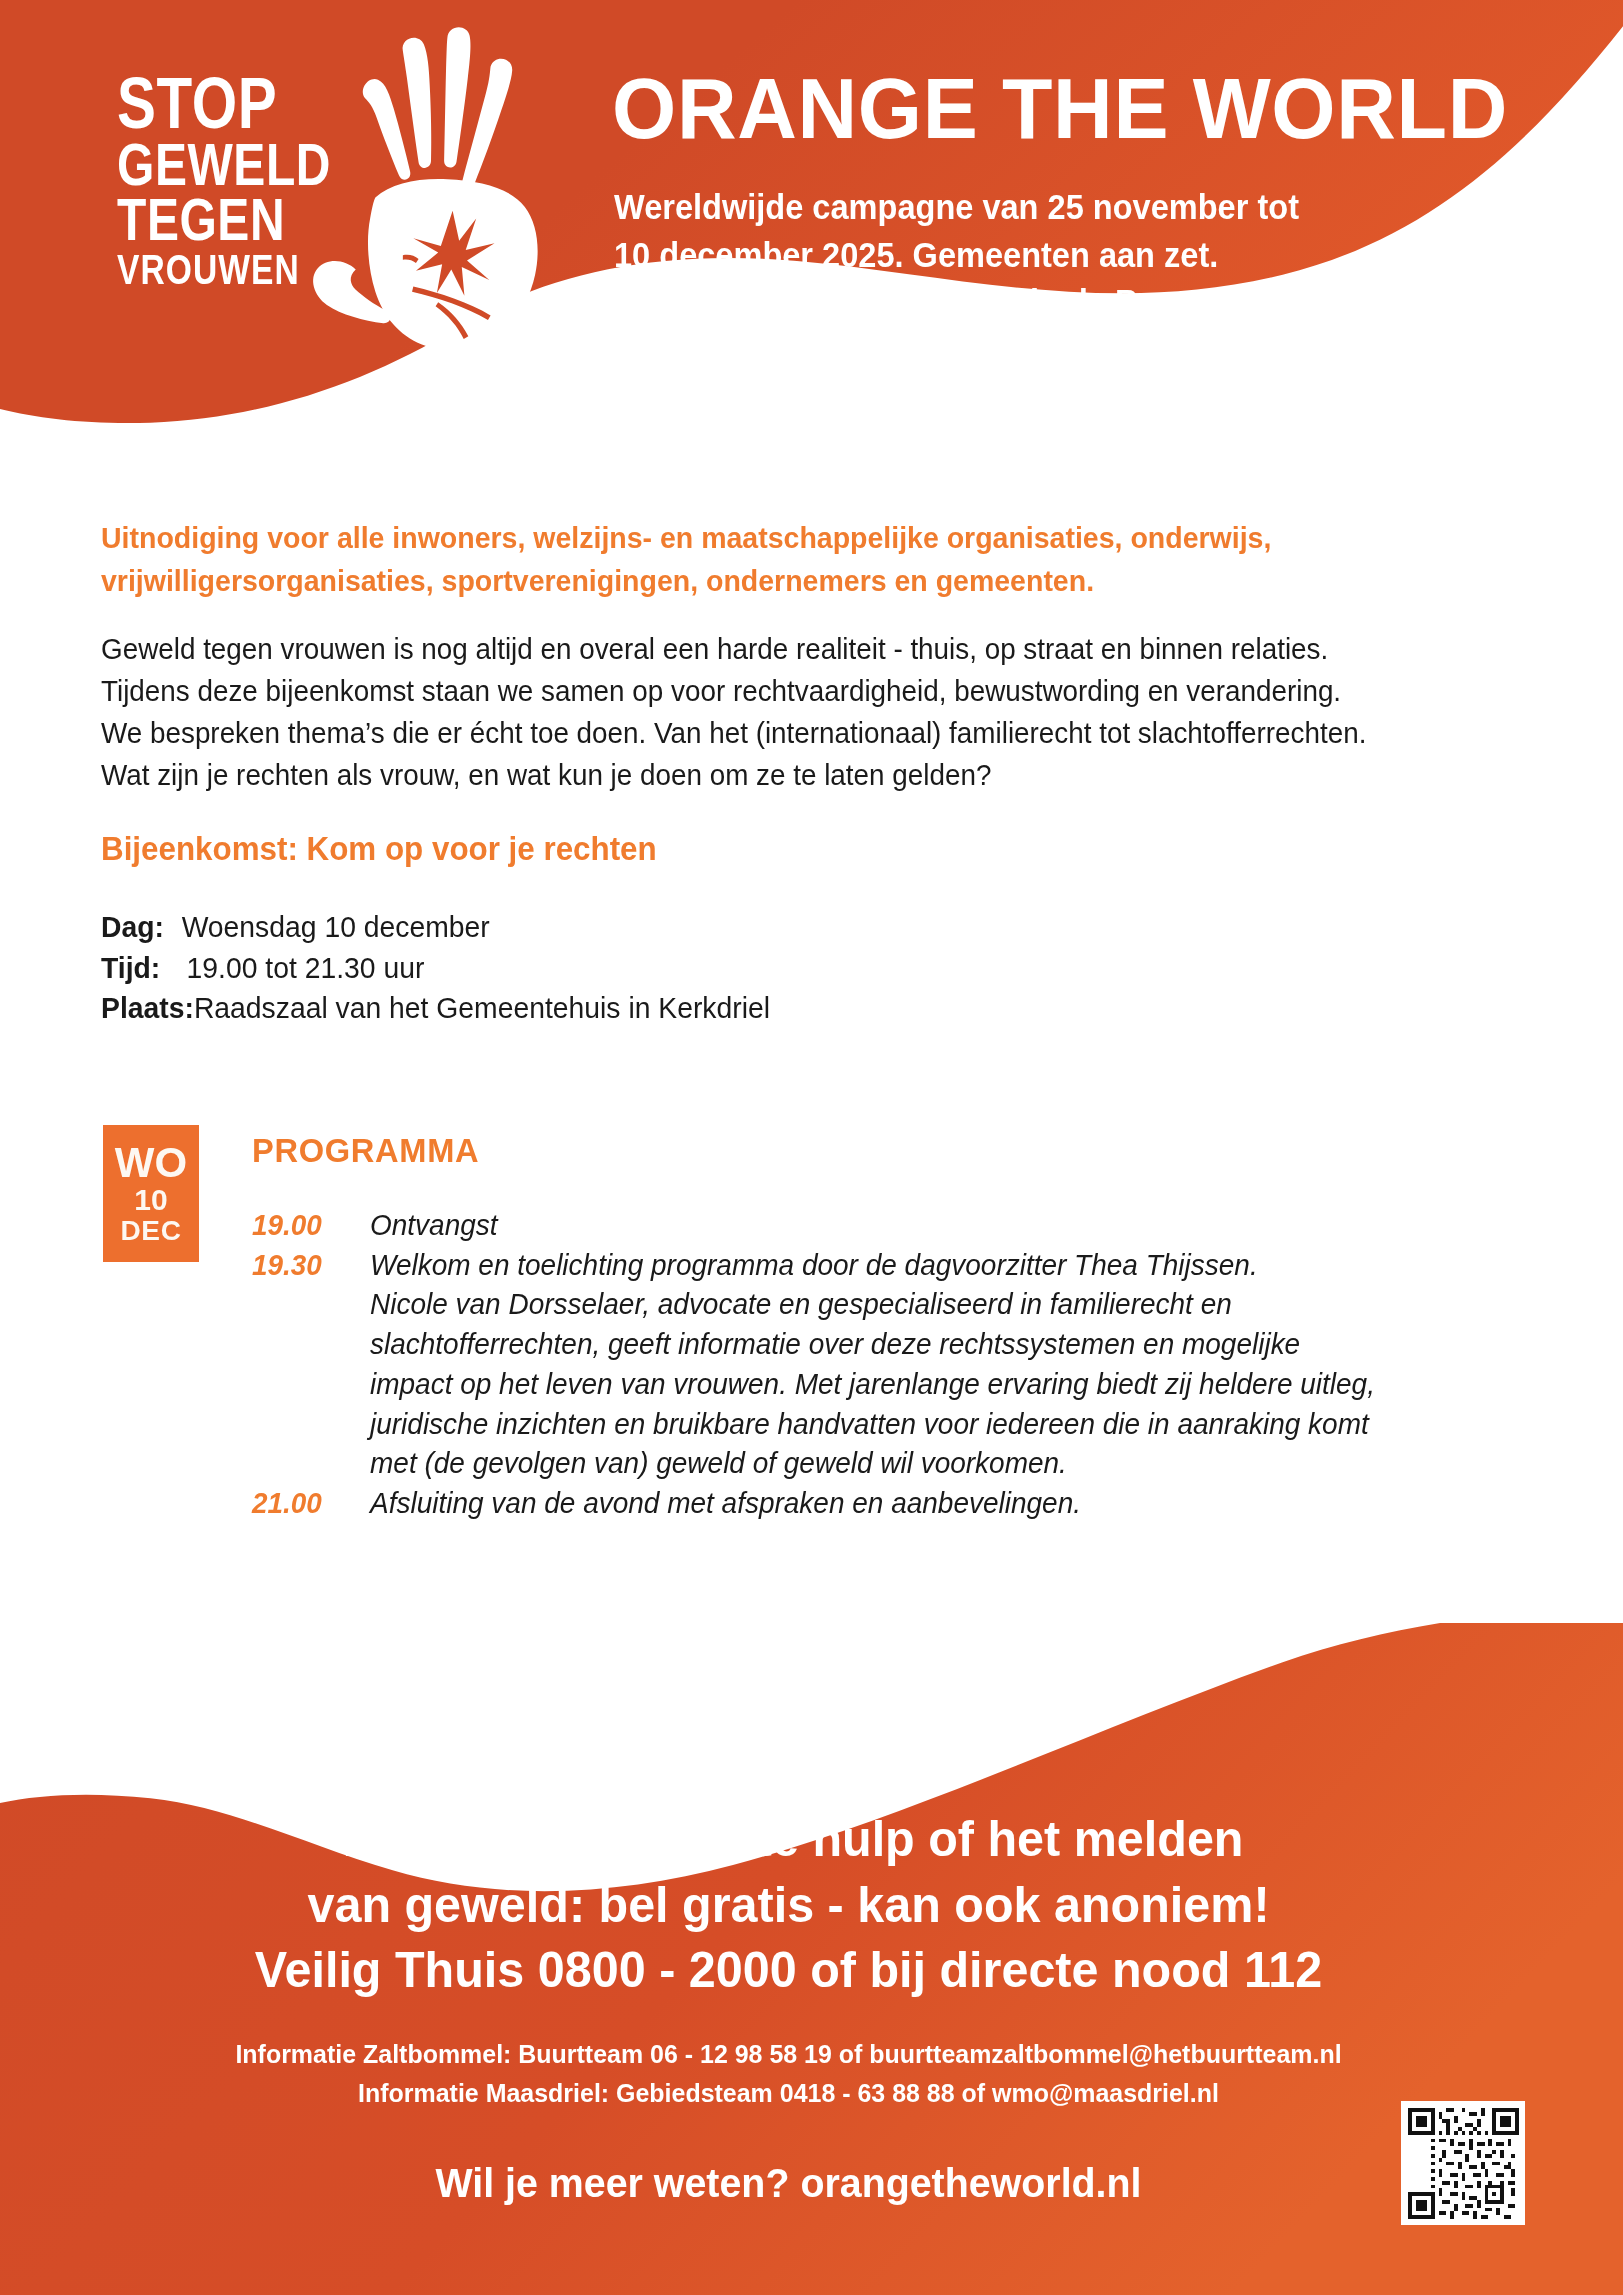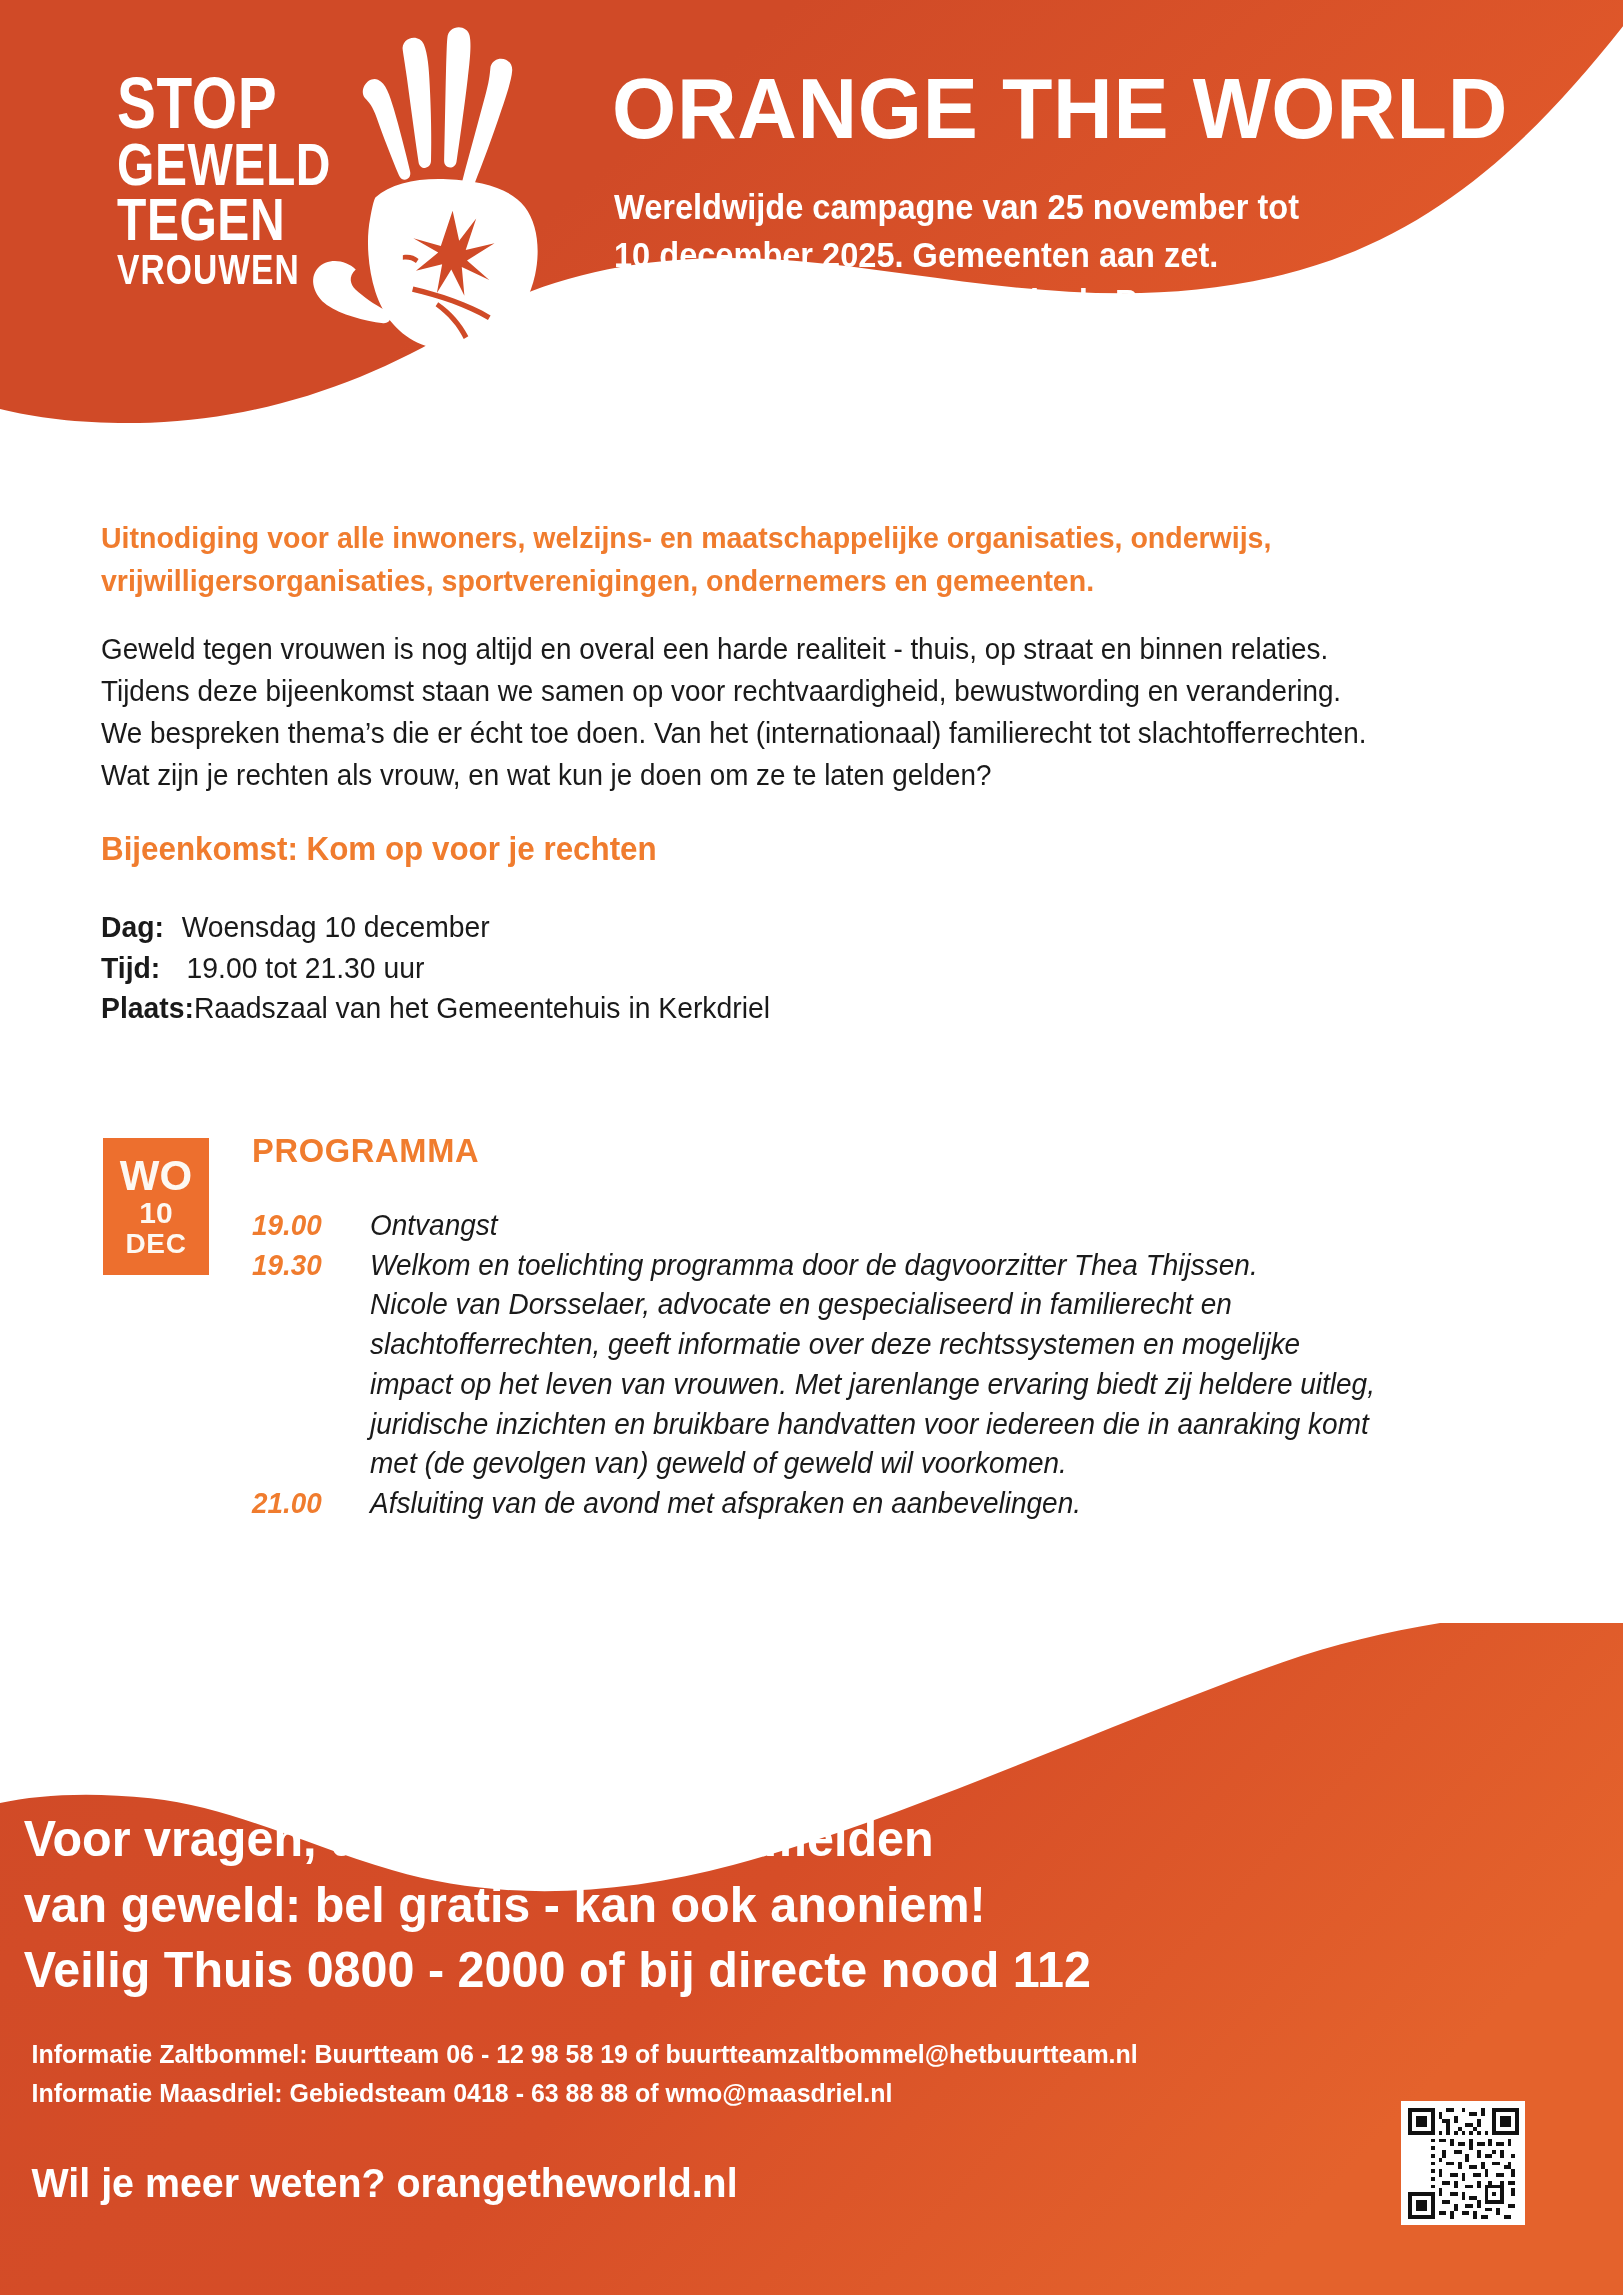--- a/index.html
+++ b/index.html
@@ -166,33 +166,32 @@
   .details .row { display: block; white-space: nowrap; }
   .details .lbl { font-weight: 700; display: inline-block; min-width: 84px; }
   .details .val { font-weight: 400; }
   .details .val.indent { padding-left: 5.2px; }
 
   
   .date-badge {
     position: absolute;
     left: 103px;
     top: 1125px;
-    width: 106px;
+    width: 96px;
     height: 137px;
     background: #ED6F2E;
     color: #FDF8F2;
     display: flex;
     flex-direction: column;
     align-items: center;
     justify-content: center;
     font-family: "Liberation Sans Narrow", "Liberation Sans", sans-serif;
     font-weight: 700;
     line-height: 0.99;
     z-index: 5;
-    margin-top: 13px;
   }
   .date-badge .dow  { font-size: 42px; letter-spacing: 0px; }
   .date-badge .day  { font-size: 30px; margin-top: 1.3px; text-align: center; }
   .date-badge .mon  { font-size: 28px; margin-top: 2.6px; letter-spacing: 0.7px; }
 
   .programma-title {
     position: absolute;
     left: 252px;
     top: 1131px;
     color: #F07C2E;
@@ -241,20 +240,21 @@
     z-index: 1;
   }
   .bottom-band svg { display: block; width: 100%; height: 100%; }
 
   .footer-inner {
     position: absolute;
     left: 0;
     top: 1807px;
     width: 1577px;
     z-index: 3;
+    text-align: center;
     color: #ffffff;
   }
   .cta {
     font-family: "Liberation Sans Narrow", "Liberation Sans", sans-serif;
     font-weight: 700;
     font-size: 50px;
     line-height: 1.31;
     letter-spacing: 0px;
     transform: scaleX(0.97);
   }

